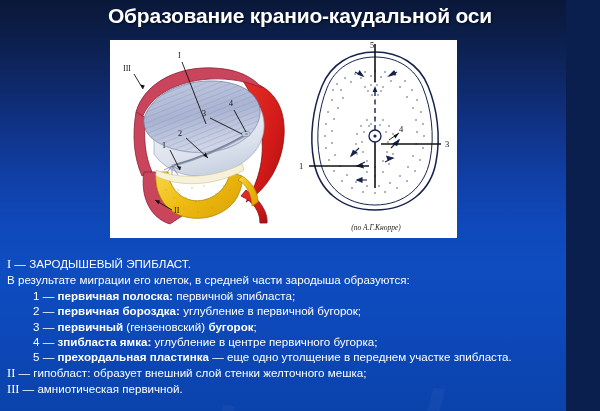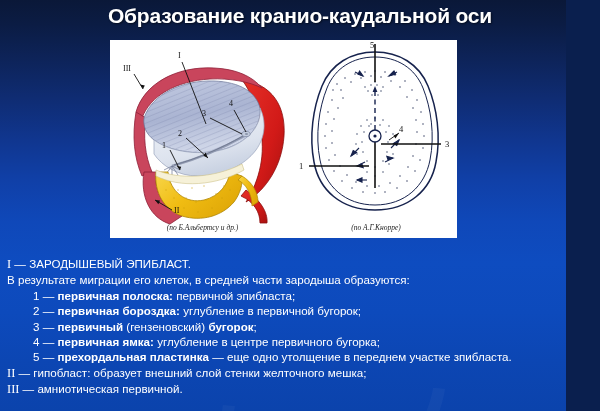--- a/index.html
+++ b/index.html
@@ -284,21 +284,20 @@
         <line class="lead" x1="100" y1="78" x2="132" y2="94"></line>
         <text class="lbl" x="92" y="76">3</text>
 
         <line class="lead" x1="124" y1="70" x2="136" y2="92"></line>
         <text class="lbl" x="119" y="66">4</text>
 
         <line class="lead" x1="62" y1="170" x2="45" y2="160"></line>
         <polygon points="45,160 50,160.4 48.4,164.2" fill="#111"></polygon>
         <text class="lbl" x="64" y="173">II</text>
       </svg>
-      <div class="fig-caption">(по Б.Альбертсу и др.)</div>
     </div>
 
     <div class="fig-half" id="fig-right">
       <svg class="fig-svg" width="162" height="185" viewBox="0 0 162 185">
 
         <path d="M80,12 C104,12 124,24 133,46 C142,68 146,96 141,122
                  C136,150 114,170 80,170 C46,170 24,150 19,122
                  C14,96 18,68 27,46 C36,24 56,12 80,12 Z" fill="#ffffff" stroke="#16224d" stroke-width="1.5"></path>
 
         <path d="M80,17 C102,17 120,28 128,48 C136,68 140,95 135,120
@@ -457,19 +456,19 @@
     </div>
 
   </div>
 
   <div id="body-text">
       <div class="line"><span class="roman">I</span><span> — ЗАРОДЫШЕВЫЙ ЭПИБЛАСТ.</span></div>
       <div class="line"><span>В результате миграции его клеток, в средней части зародыша образуются:</span></div>
       <div class="line indent"><span>1 — </span><b>первичная полоска:</b><span> первичной эпибласта;</span></div>
       <div class="line indent"><span>2 — </span><b>первичная бороздка:</b><span> углубление в первичной бугорок;</span></div>
       <div class="line indent"><span>3 — </span><b>первичный</b><span> (гензеновский) </span><b>бугорок</b><span>;</span></div>
-      <div class="line indent"><span>4 — </span><b>первичная ямка:</b><span> углубление в центре первичного бугорка;</span></div>
+      <div class="line indent"><span>4 — </span><b>зпибласта ямка:</b><span> углубление в центре первичного бугорка;</span></div>
       <div class="line indent"><span>5 — </span><b>прехордальная пластинка</b><span> — еще одно утолщение в переднем участке зпибласта.</span></div>
       <div class="line"><span class="roman">II</span><span> — гипобласт: образует внешний слой стенки желточного мешка;</span></div>
       <div class="line"><span class="roman">III</span><span> — амниотическая первичной.</span></div>
     </div>
 
 </div>
 
 </body></html>

